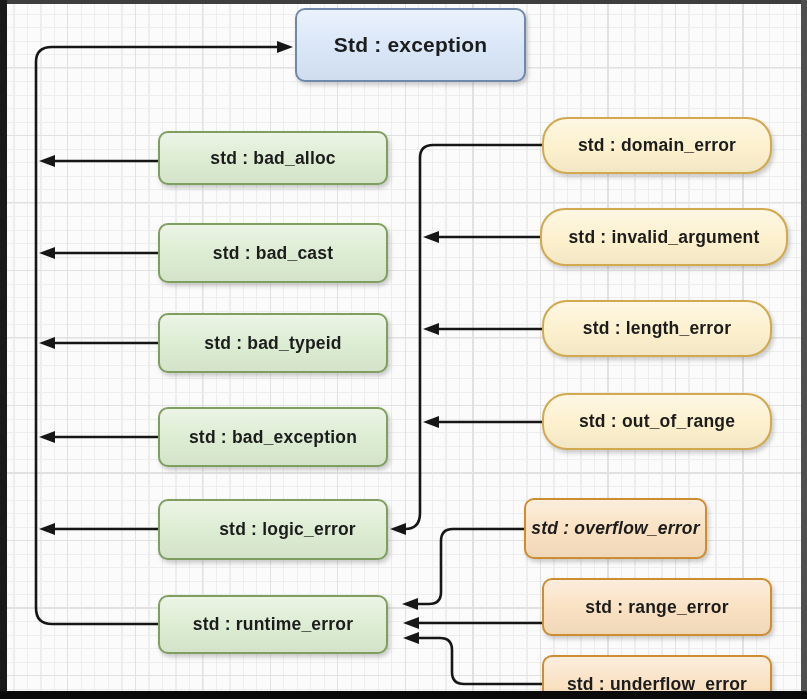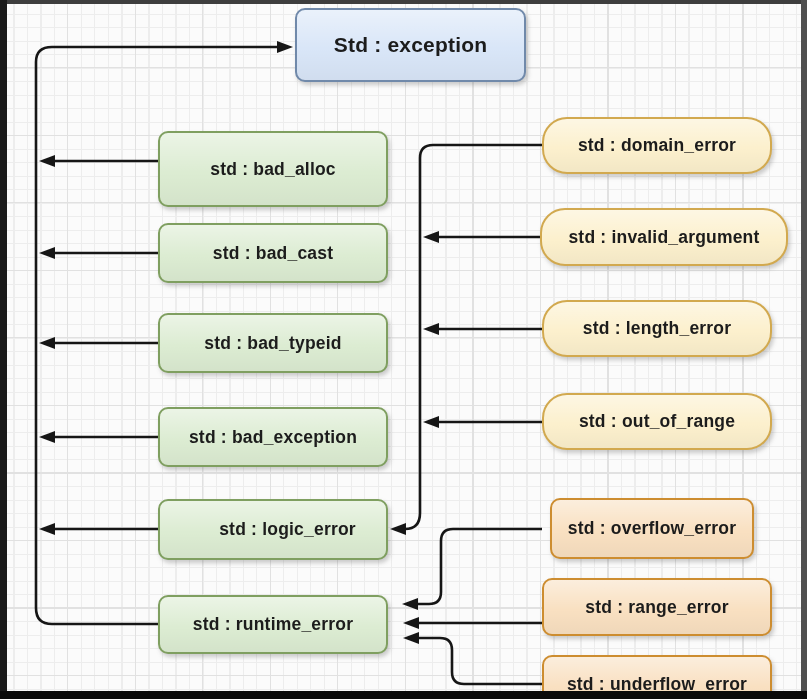--- a/index.html
+++ b/index.html
@@ -96,21 +96,21 @@
     <g>
       <path d="M 542 684 L 464 684 Q 452 684 452 672 L 452 650 Q 452 638 440 638 L 419 638"></path>
       <polygon points="403,638 419,632 419,644"></polygon>
     </g>
   </svg>
 
   <div class="node blue" style="left:295px;top:8px;width:231px;height:74px;">
     <span>Std : exception</span>
   </div>
 
-  <div class="node green" style="left:158px;top:131px;width:230px;height:76px;">
+  <div class="node green" style="left:158px;top:131px;width:230px;height:54px;">
     <span>std : bad_alloc</span>
   </div>
   <div class="node green" style="left:158px;top:223px;width:230px;height:60px;">
     <span>std : bad_cast</span>
   </div>
   <div class="node green" style="left:158px;top:313px;width:230px;height:60px;">
     <span>std : bad_typeid</span>
   </div>
   <div class="node green" style="left:158px;top:407px;width:230px;height:60px;">
     <span>std : bad_exception</span>
@@ -128,21 +128,21 @@
   <div class="node yellow" style="left:540px;top:208px;width:248px;height:58px;">
     <span>std : invalid_argument</span>
   </div>
   <div class="node yellow" style="left:542px;top:300px;width:230px;height:57px;">
     <span>std : length_error</span>
   </div>
   <div class="node yellow" style="left:542px;top:393px;width:230px;height:57px;">
     <span>std : out_of_range</span>
   </div>
 
-  <div class="node orange" style="left:550px;top:498px;width:204px;height:61px;">
+  <div class="node orange" style="left:524px;top:498px;width:183px;height:61px;font-style:italic;">
     <span>std : overflow_error</span>
   </div>
   <div class="node orange" style="left:542px;top:578px;width:230px;height:58px;">
     <span>std : range_error</span>
   </div>
   <div class="node orange" style="left:542px;top:655px;width:230px;height:58px;">
     <span>std : underflow_error</span>
   </div>
 
   <div class="frame top"></div>

